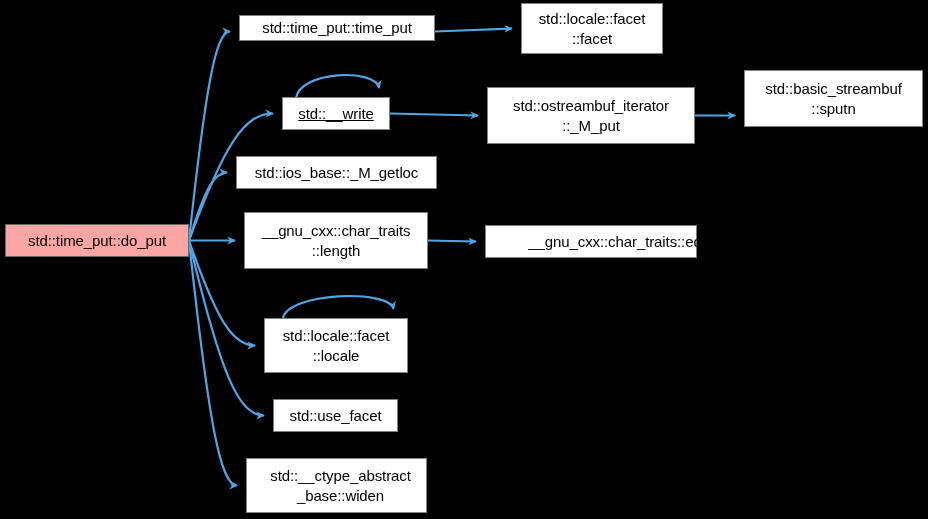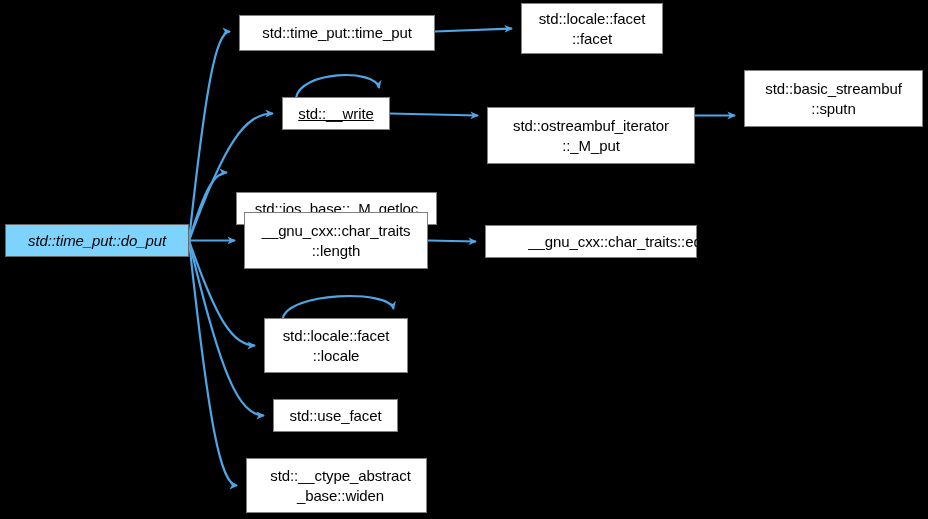--- a/index.html
+++ b/index.html
@@ -33,23 +33,22 @@
     align-items: center;
     justify-content: center;
     text-align: center;
     font-size: 15px;
     line-height: 1.28;
     letter-spacing: -0.1px;
     white-space: pre-line;
     z-index: 3;
   }
   .node.root {
-    background: #7dd3fc;
+    background: #fca5a5;
     border-color: #666666;
-    font-style: italic;
   }
   .node .lbl {
     display: block;
     white-space: pre-line;
     padding: 0 4px;
   }
 </style>
 </head>
 <body>
 
@@ -74,39 +73,39 @@
         <path d="M695,115.5 L735,115.5" stroke="#4ea6e6" stroke-width="2.2" fill="none" marker-end="url(#ah)"></path>
         <path d="M428,240.5 L476,241.5" stroke="#4ea6e6" stroke-width="2.2" fill="none" marker-end="url(#ah)"></path>
         <path d="M296.04,98 C300.04,71 375.2,68 379.2,88" stroke="#4ea6e6" stroke-width="2.2" fill="none" marker-end="url(#ah)"></path>
         <path d="M282.72,319 C286.72,292 389.6,289 393.6,309" stroke="#4ea6e6" stroke-width="2.2" fill="none" marker-end="url(#ah)"></path>
       </g>
   </svg>
 
   <div class="node root" style="left:5px;top:224px;width:184px;height:33px;">
     <span class="lbl">std::time_put::do_put</span>
   </div>
-  <div class="node" style="left:239px;top:15px;width:196px;height:36px;">
+  <div class="node" style="left:239px;top:15px;width:196px;height:26px;">
     <span class="lbl">std::time_put::time_put</span>
   </div>
   <div class="node" style="left:521px;top:3px;width:142px;height:51px;">
     <span class="lbl">std::locale::facet
 ::facet</span>
   </div>
   <div class="node" style="left:282px;top:97px;width:108px;height:33px;text-decoration:underline;">
     <span class="lbl">std::__write</span>
   </div>
-  <div class="node" style="left:487px;top:87px;width:208px;height:57px;margin-top:20px;">
+  <div class="node" style="left:487px;top:87px;width:208px;height:57px;">
     <span class="lbl">std::ostreambuf_iterator
 ::_M_put</span>
   </div>
   <div class="node" style="left:744px;top:70px;width:179px;height:57px;">
     <span class="lbl">std::basic_streambuf
 ::sputn</span>
   </div>
-  <div class="node" style="left:236px;top:156px;width:201px;height:33px;margin-top:36px;">
+  <div class="node" style="left:236px;top:156px;width:201px;height:33px;">
     <span class="lbl">std::ios_base::_M_getloc</span>
   </div>
   <div class="node" style="left:244px;top:212px;width:184px;height:57px;">
     <span class="lbl">__gnu_cxx::char_traits
 ::length</span>
   </div>
   <div class="node" style="left:485px;top:225px;width:212px;height:33px;padding-left:48px;">
     <span class="lbl">__gnu_cxx::char_traits::eq</span>
   </div>
   <div class="node" style="left:264px;top:318px;width:144px;height:55px;">

